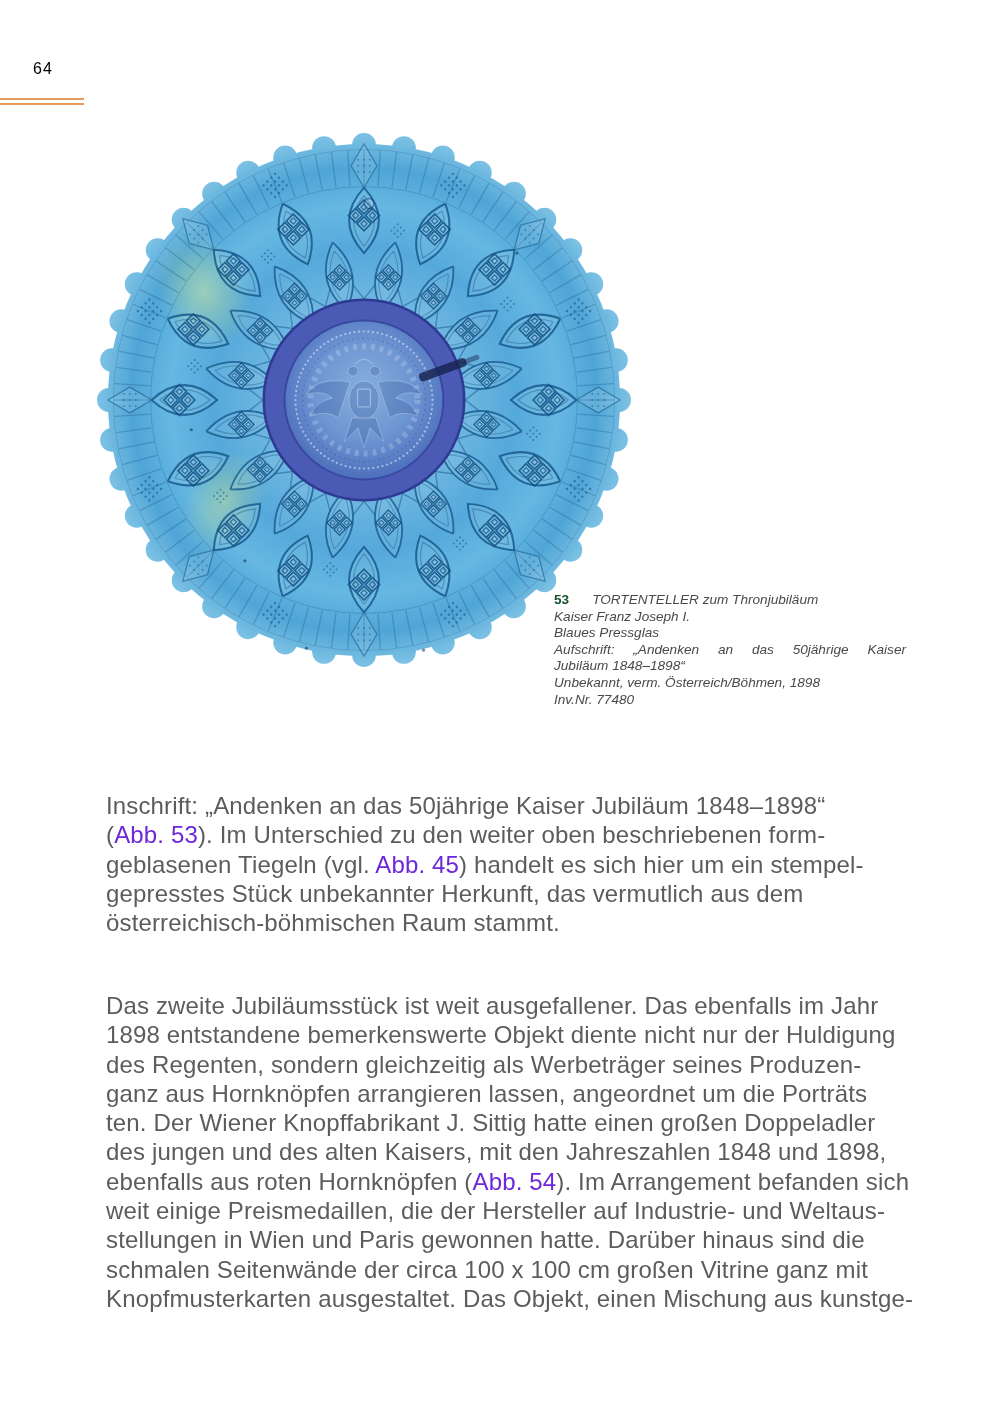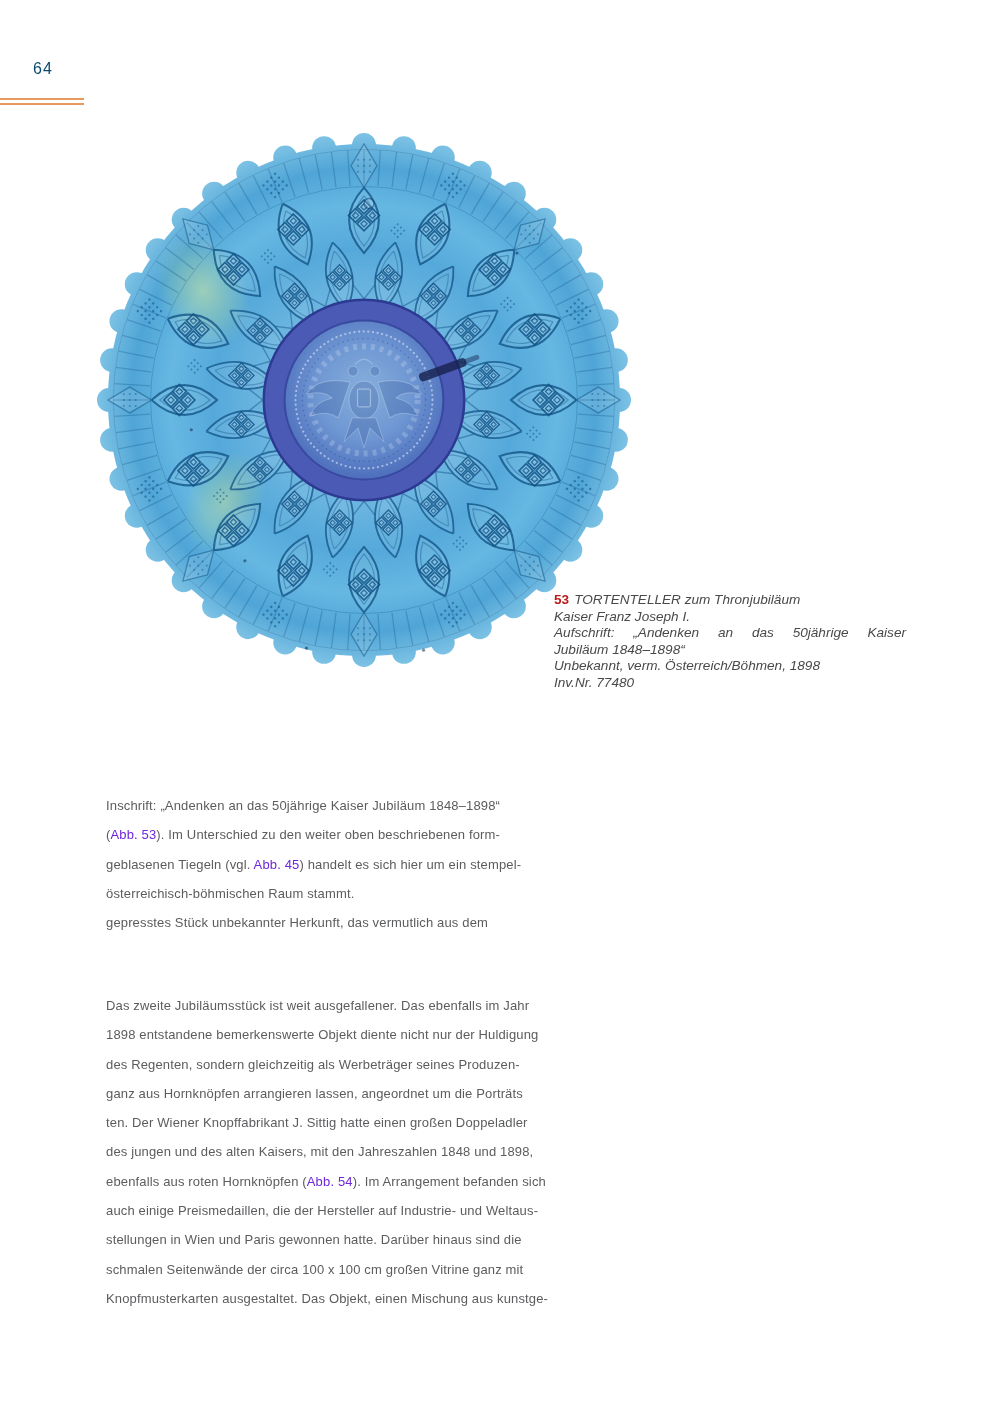--- a/index.html
+++ b/index.html
@@ -3,40 +3,40 @@
 <meta charset="utf-8">
 <style>
   html,body{margin:0;padding:0;background:#ffffff;}
   .page{
     position:relative; width:1000px; height:1411px; background:#ffffff;
     font-family:"Liberation Sans", sans-serif; overflow:hidden;
   }
   
   .folio{
     position:absolute; left:33px; top:60px;
-    font-size:16px; letter-spacing:1px; color:#0c4a6e;
+    font-size:16px; letter-spacing:1px; color:#000000;
   }
   .folio-rule{
     position:absolute; left:0; top:98px; width:84px; height:3px;
     border-top:2px solid #e69a5f; border-bottom:2px solid #e69a5f;
   }
   
   .plate-wrap{ position:absolute; left:96px; top:132px; width:536px; height:536px; }
   .plate-wrap svg{ display:block; width:100%; height:100%; }
   
   .caption{
     position:absolute; left:554px; top:592px; width:352px;
     font-style:italic; font-size:13.6px; line-height:16.6px; color:#48494b;
   }
-  .cap-num{ font-style:normal; font-weight:bold; color:#b91c1c; margin-right:5px; }
+  .cap-num{ font-style:normal; font-weight:bold; color:#14532d; margin-right:23px; }
   .caption .tline.just{ text-align:justify; text-align-last:justify; }
   
   .bodytext{
     position:absolute; left:106px; width:680px;
-    font-size:13px; line-height:29.3px; color:#5b5c5e; letter-spacing:.15px;
+    font-size:24px; line-height:29.3px; color:#5b5c5e; letter-spacing:.15px;
   }
   #para1{ top:791px; }
   #para2{ top:991px; }
   .accent{ color:#6d28d9; }
   .tline{ white-space:nowrap; }
   .caption .tline{ white-space:normal; }
 </style>
 </head>
 <body>
 
@@ -785,41 +785,42 @@
         </g>
     </svg>
   </div>
 
   <div class="caption">
     <div class="tline">
       <span class="cap-num">53</span><span>TORTENTELLER zum Thronjubiläum</span>
     </div>
     <div>
         <div class="tline"><span>Kaiser Franz Joseph I.</span></div>
+        <div class="tline"><span>Blaues Pressglas</span></div>
         <div class="tline just"><span>Aufschrift: „Andenken an das 50jährige Kaiser</span></div>
         <div class="tline"><span>Jubiläum 1848–1898“</span></div>
         <div class="tline"><span>Unbekannt, verm. Österreich/Böhmen, 1898</span></div>
         <div class="tline"><span>Inv.Nr. 77480</span></div>
       </div>
   </div>
 
   <div id="para1" class="bodytext">
       <div class="tline"><span>Inschrift: „Andenken an das 50jährige Kaiser Jubiläum 1848–1898“</span></div>
       <div class="tline"><span>(</span><span class="accent">Abb. 53</span><span>). Im Unterschied zu den weiter oben beschriebenen form-</span></div>
       <div class="tline"><span>geblasenen Tiegeln (vgl. </span><span class="accent">Abb. 45</span><span>) handelt es sich hier um ein stempel-</span></div>
+      <div class="tline"><span>gepresstes Stück unbekannter Herkunft, das vermutlich aus dem</span></div>
       <div class="tline"><span>österreichisch-böhmischen Raum stammt.</span></div>
-      <div class="tline"><span>gepresstes Stück unbekannter Herkunft, das vermutlich aus dem</span></div>
     </div>
   <div id="para2" class="bodytext">
       <div class="tline"><span>Das zweite Jubiläumsstück ist weit ausgefallener. Das ebenfalls im Jahr</span></div>
       <div class="tline"><span>1898 entstandene bemerkenswerte Objekt diente nicht nur der Huldigung</span></div>
       <div class="tline"><span>des Regenten, sondern gleichzeitig als Werbeträger seines Produzen-</span></div>
       <div class="tline"><span>ganz aus Hornknöpfen arrangieren lassen, angeordnet um die Porträts</span></div>
       <div class="tline"><span>ten. Der Wiener Knopffabrikant J. Sittig hatte einen großen Doppeladler</span></div>
       <div class="tline"><span>des jungen und des alten Kaisers, mit den Jahreszahlen 1848 und 1898,</span></div>
       <div class="tline"><span>ebenfalls aus roten Hornknöpfen (</span><span class="accent">Abb. 54</span><span>). Im Arrangement befanden sich</span></div>
-      <div class="tline"><span>auch einige Preismedaillen, die der Hersteller auf Industrie- und Weltaus-</span></div>
+      <div class="tline"><span>weit einige Preismedaillen, die der Hersteller auf Industrie- und Weltaus-</span></div>
       <div class="tline"><span>stellungen in Wien und Paris gewonnen hatte. Darüber hinaus sind die</span></div>
       <div class="tline"><span>schmalen Seitenwände der circa 100 x 100 cm großen Vitrine ganz mit</span></div>
       <div class="tline"><span>Knopfmusterkarten ausgestaltet. Das Objekt, einen Mischung aus kunstge-</span></div>
     </div>
 
 </div>
 
 </body></html>

